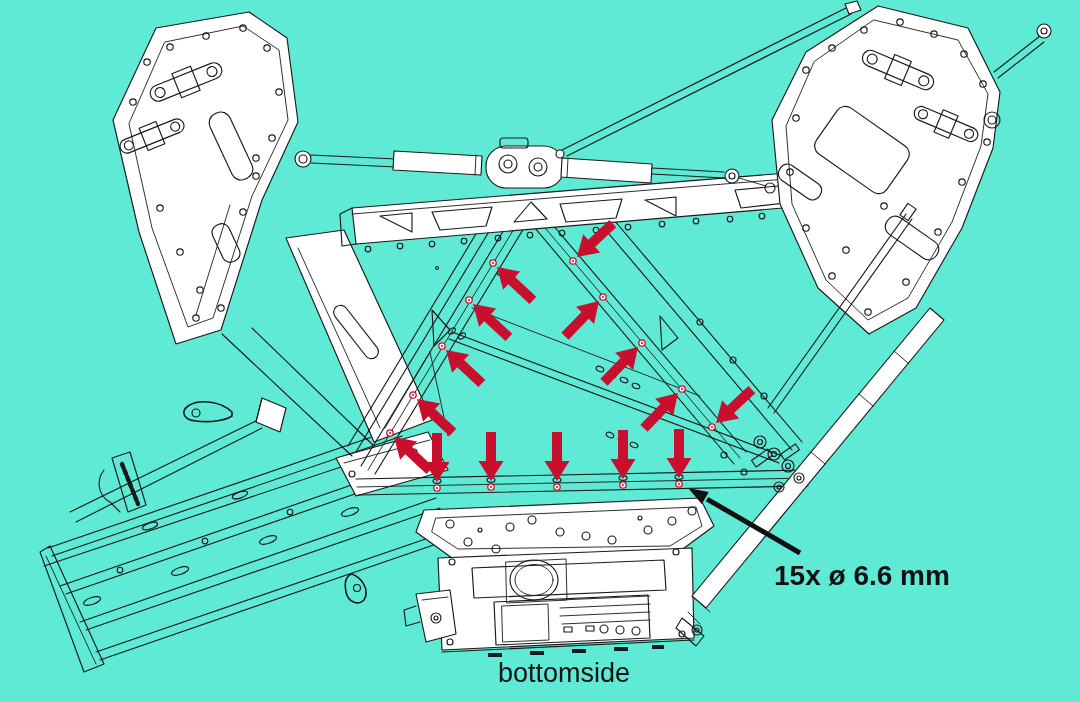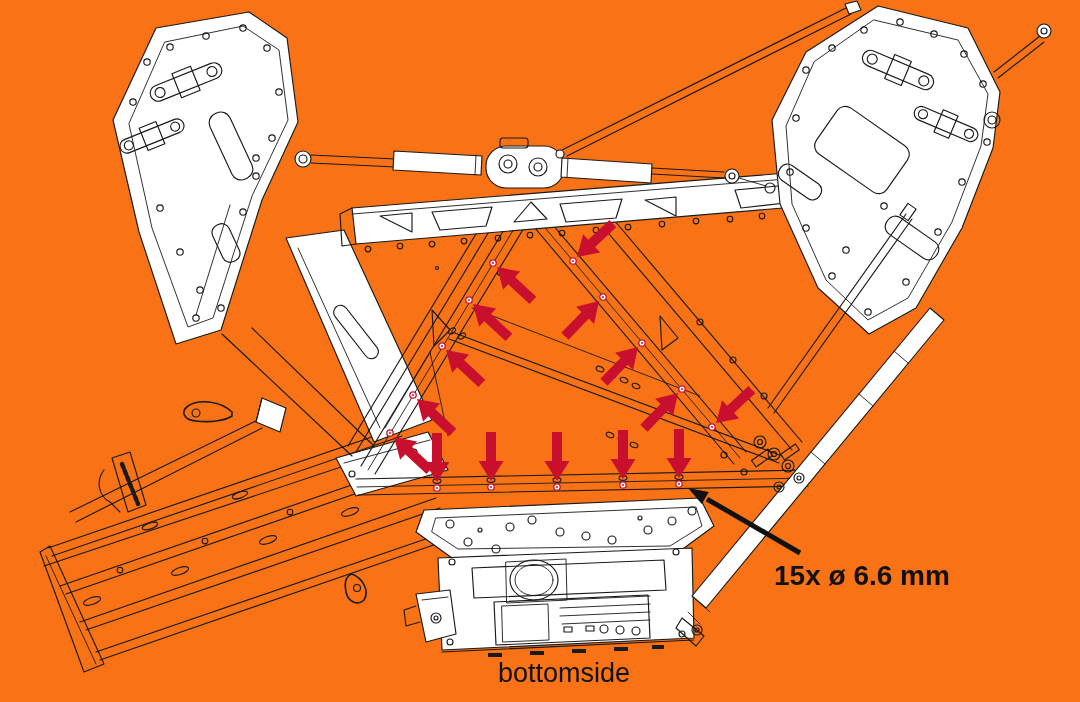--- a/index.html
+++ b/index.html
@@ -1,16 +1,16 @@
 <!DOCTYPE html>
 <html><head>
 <meta charset="utf-8">
 <style>
   html,body{margin:0;padding:0;background:#ffffff;}
-  .stage{position:relative;width:1080px;height:702px;background:#f97316;overflow:hidden;
+  .stage{position:relative;width:1080px;height:702px;background:#5eead4;overflow:hidden;
          font-family:"Liberation Sans",sans-serif;}
   svg{position:absolute;left:0;top:0;}
   svg *{vector-effect:non-scaling-stroke;}
   .lineart{stroke:#1a1a1a;fill:none;stroke-width:1.15;stroke-linejoin:round;stroke-linecap:round;}
   .thin{stroke-width:0.9;}
   .whitefill{fill:#ffffff;}
   .annotation-text{font-weight:bold;font-size:28px;fill:#111;}
   .caption-text{font-size:27px;fill:#111;}
 </style>
 </head>

